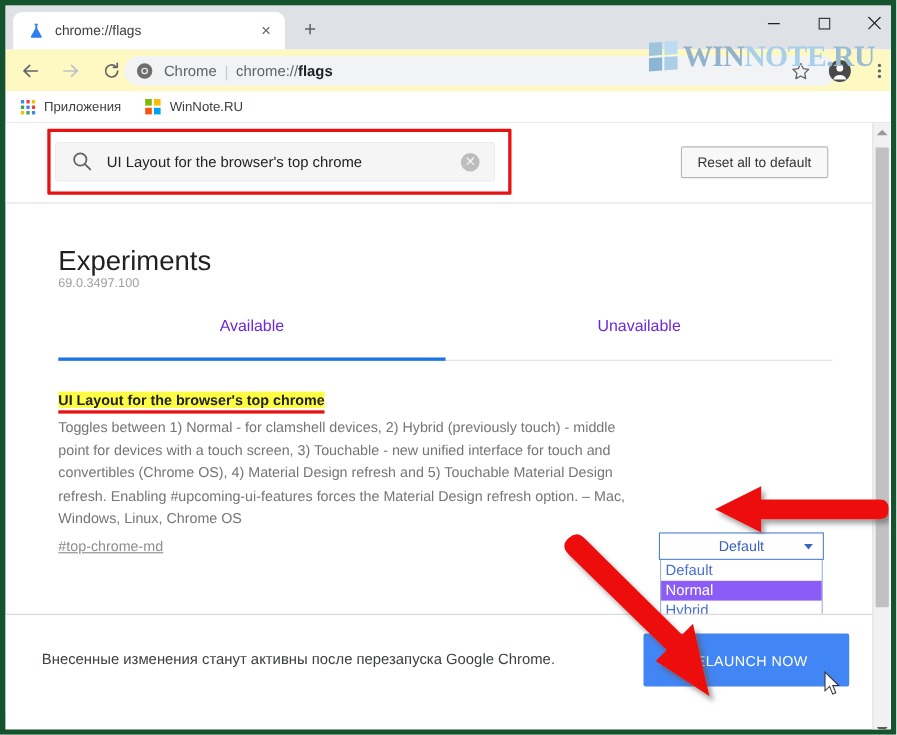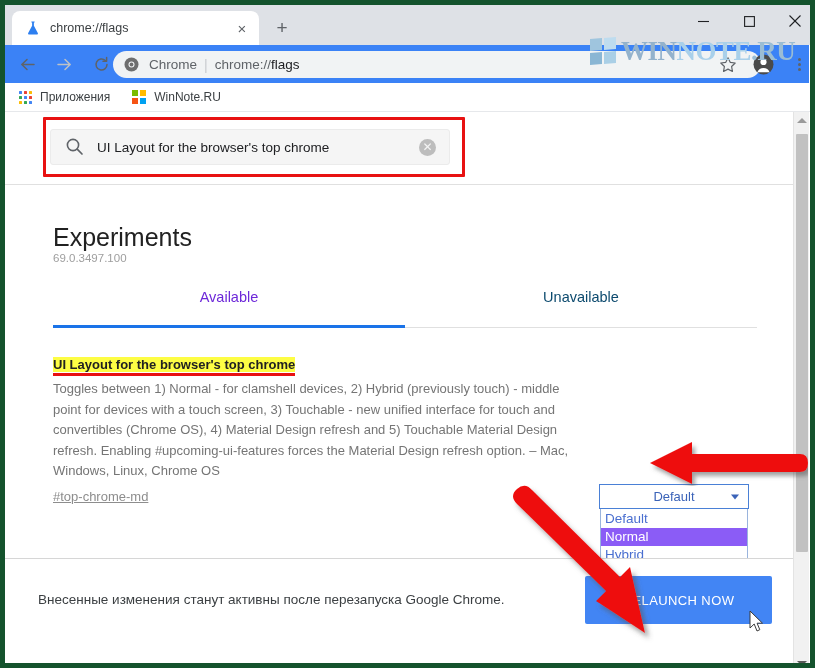--- a/index.html
+++ b/index.html
@@ -79,21 +79,21 @@
     width: 46px; height: 32px;
     display: flex; align-items: center; justify-content: center;
     color: #202124;
   }
 
   
   .toolbar {
     position: absolute;
     top: 40px; left: 0;
     width: 804px; height: 38px;
-    background: #3b82f6;
+    background: #fef9c3;
     display: flex;
     align-items: center;
   }
   .navbtn {
     width: 30px; height: 30px;
     margin-left: 7px;
     display: flex; align-items: center; justify-content: center;
     color: #5f6368;
   }
   .navbtn.disabled { color: #bdc1c6; }
@@ -119,21 +119,21 @@
   }
   .omni-sep {
     color: #c8cbcf;
     margin: 0 7px;
     font-size: 14px;
   }
   .omni-url {
     font-size: 13.5px;
     color: #5f6368;
   }
-  .omni-url b { color: #202124; font-weight: 400; }
+  .omni-url b { color: #202124; font-weight: 700; }
   .star-btn {
     position: absolute;
     left: 712px; top: 9px;
     width: 21px; height: 21px;
     display: flex; align-items: center; justify-content: center;
     color: #5f6368;
   }
   .profile-btn {
     position: absolute;
     left: 748px; top: 9px;
@@ -300,21 +300,21 @@
     height: 42px;
     display: flex;
   }
   .ftab {
     flex: 1 1 0;
     display: flex;
     align-items: flex-start;
     justify-content: center;
     padding-top: 4px;
     font-size: 14.5px;
-    color: #0c4a6e;
+    color: #6d28d9;
   }
   .ftab.active { color: #6d28d9; }
   .tabs-underline {
     position: absolute;
     left: 48px; top: 142px;
     width: 704px; height: 1px;
     background: #e0e0e0;
   }
   .tabs-indicator {
     position: absolute;
@@ -644,20 +644,21 @@
         <span class="search-icon-wrap">
           <svg width="19" height="19" viewBox="0 0 19 19">
               <circle cx="8" cy="8" r="5.6" fill="none" stroke="#5f6368" stroke-width="1.6"></circle>
               <line x1="12.2" y1="12.2" x2="17" y2="17" stroke="#5f6368" stroke-width="1.7" stroke-linecap="round"></line>
             </svg>
         </span>
         <input class="search-input" type="text" value="UI Layout for the browser's top chrome" style="">
         <span class="search-clear">✕</span>
       </div>
 
+      <button class="reset-btn">Reset all to default</button>
 
       <div class="red-box"></div>
     </div>
 
     <div class="body-inner">
 
       <div class="h1-row">
         <h1 class="h1">Experiments</h1>
         <span class="version">69.0.3497.100</span>
       </div>

